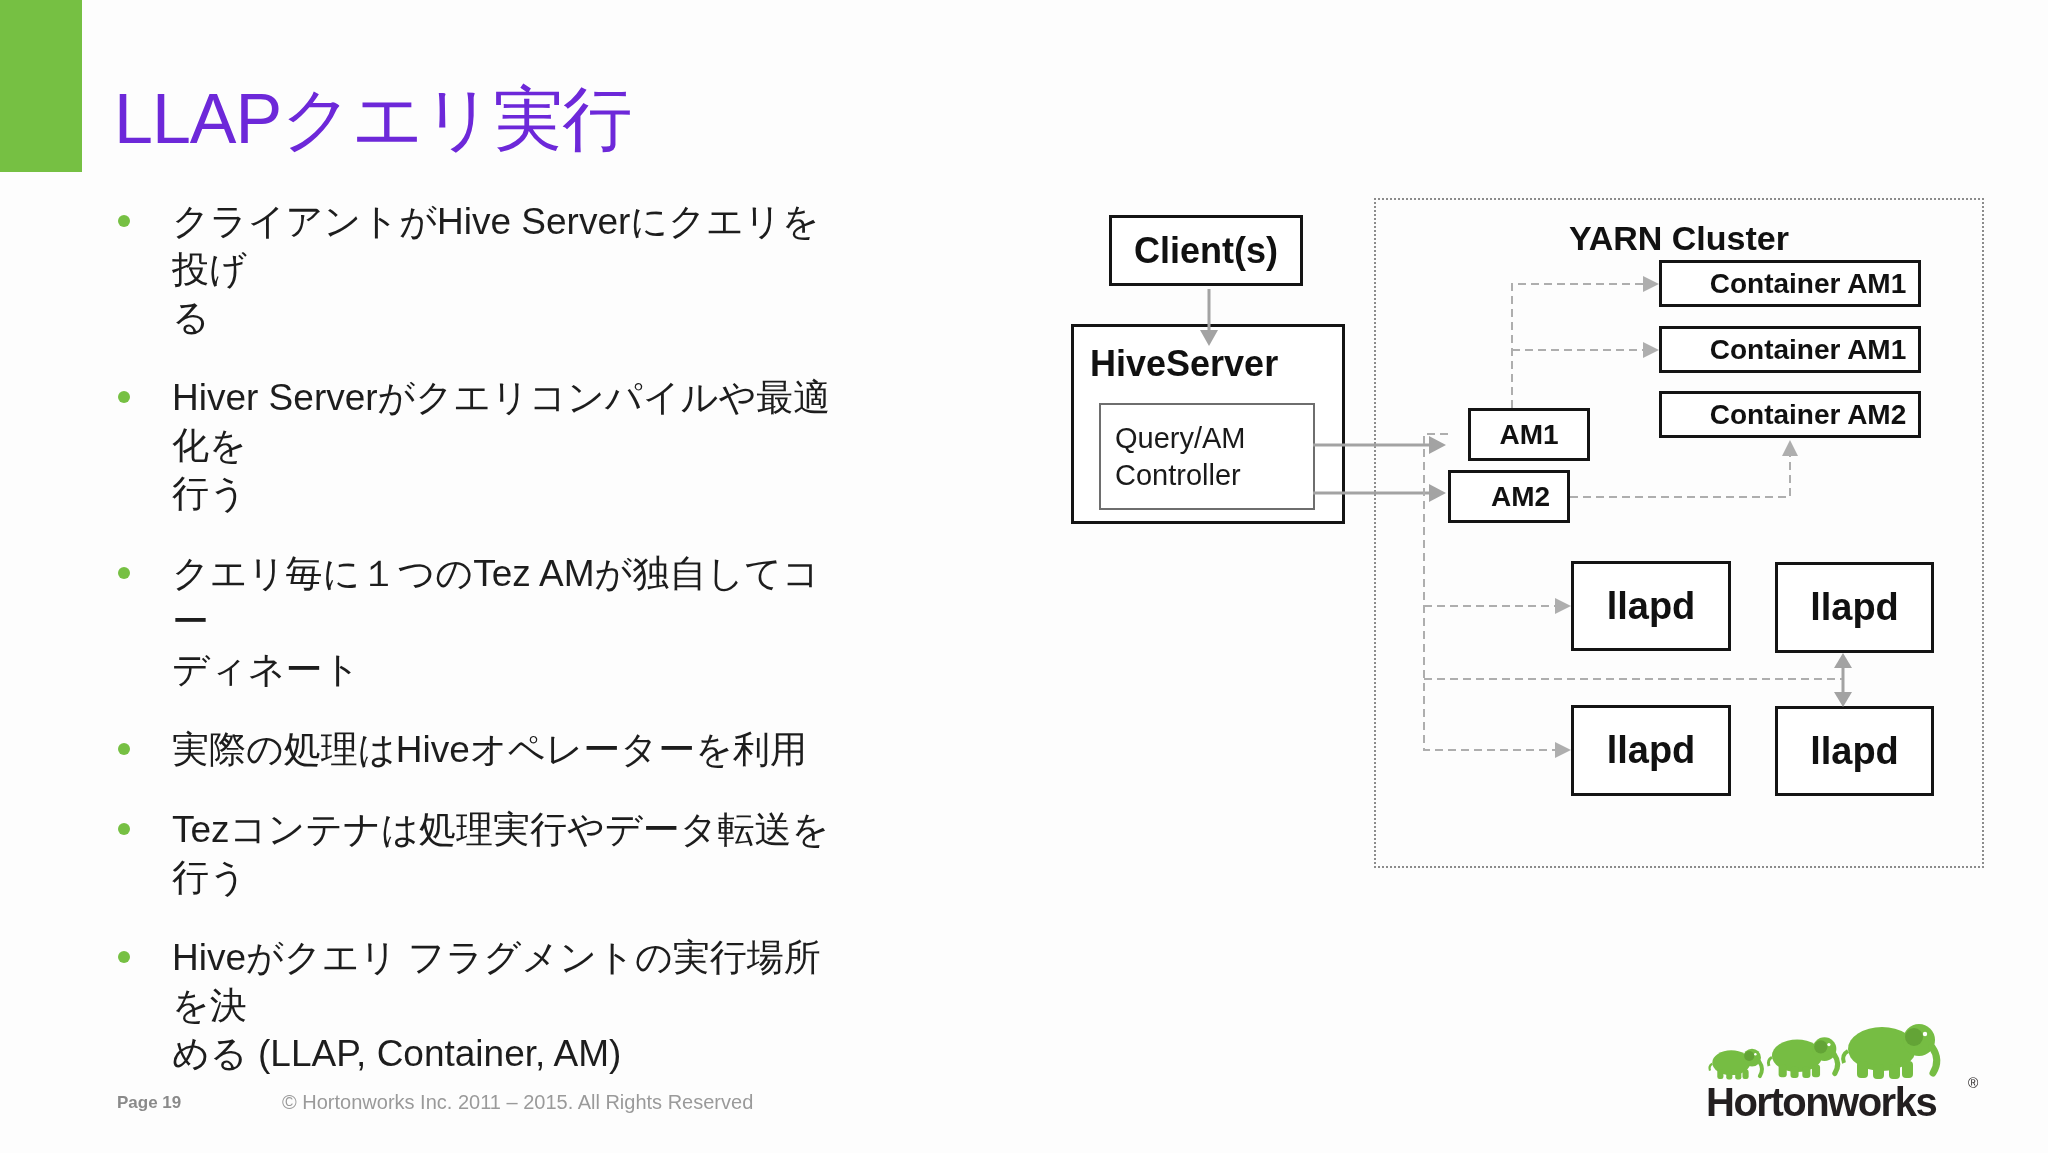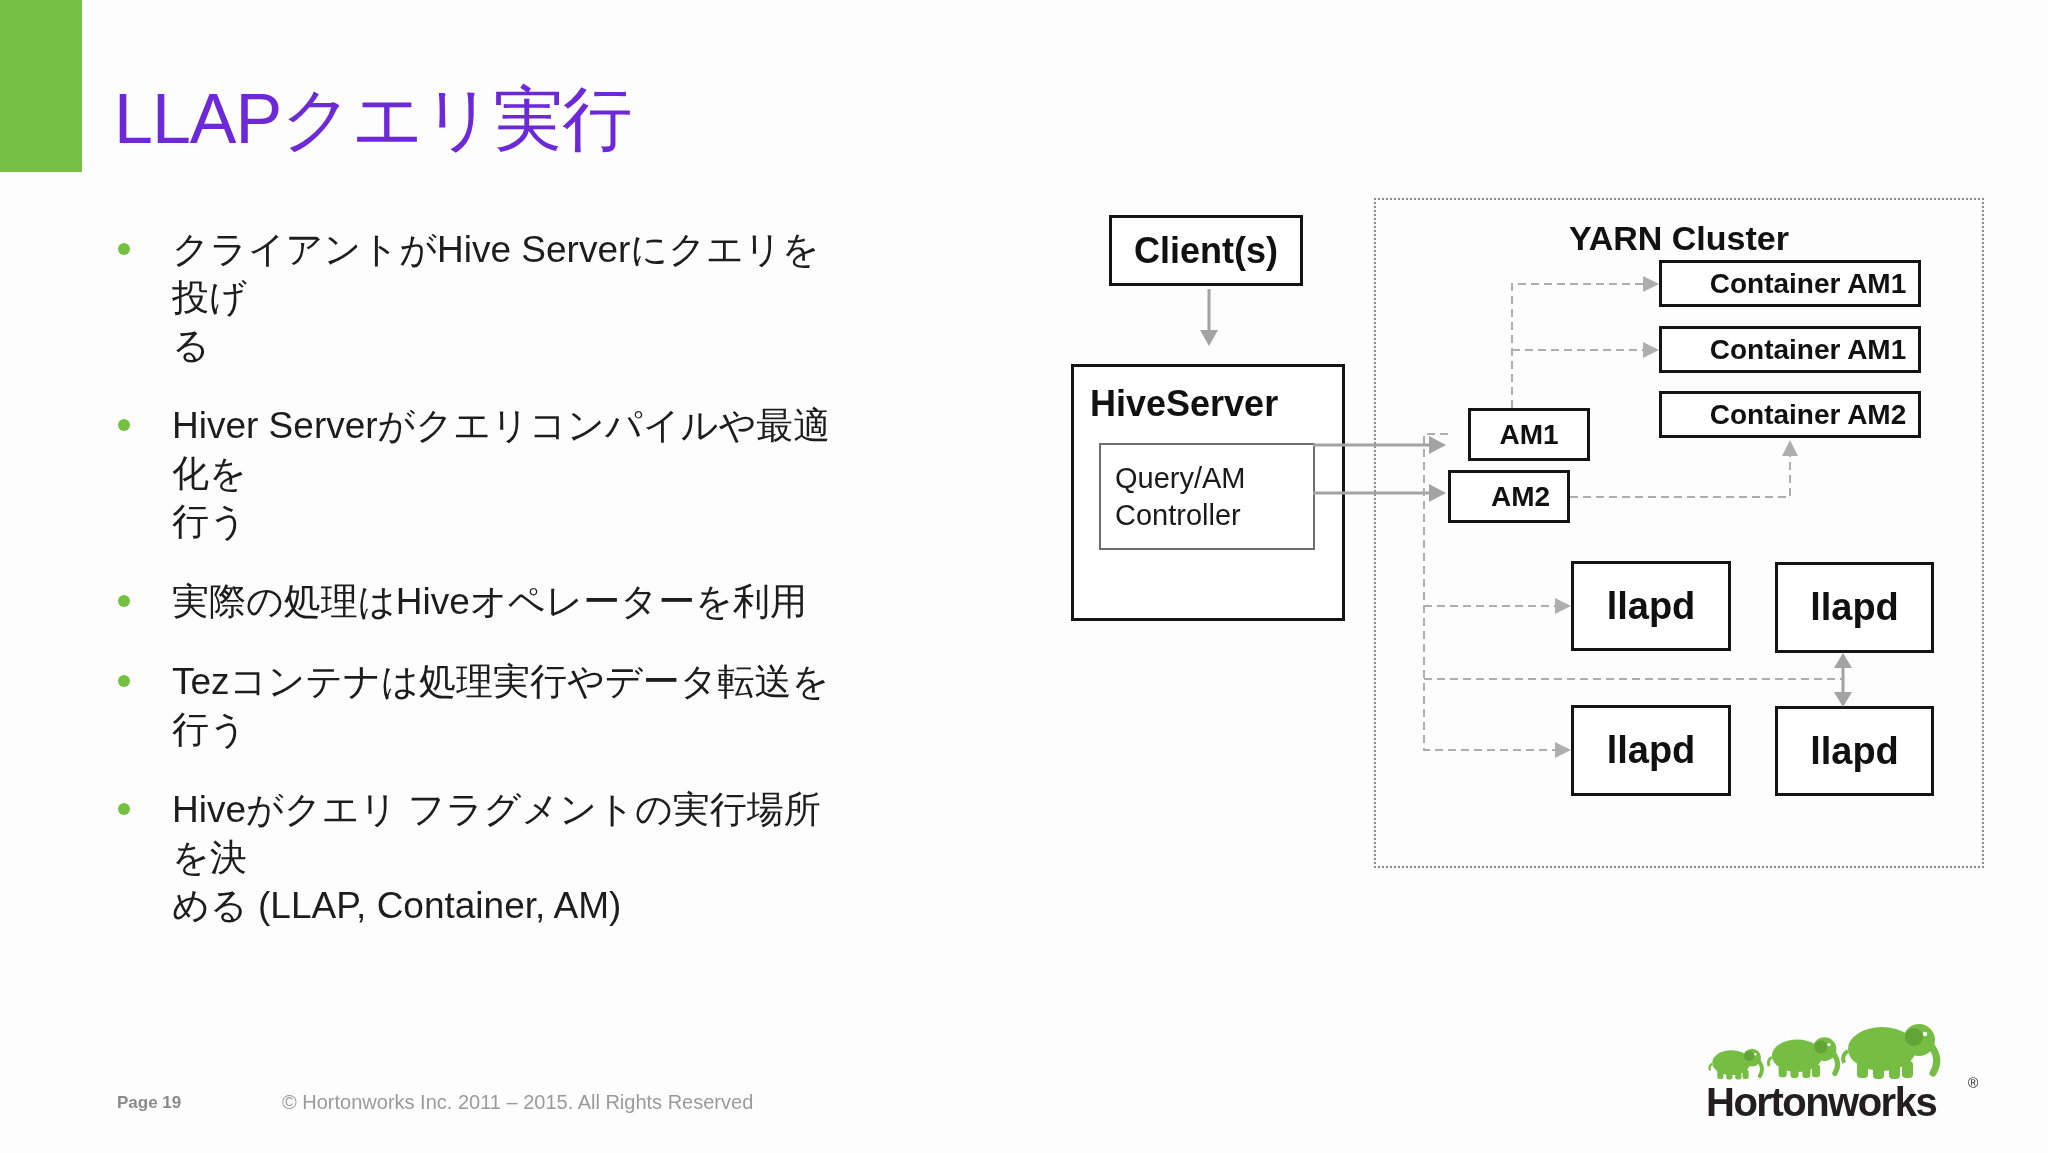--- a/index.html
+++ b/index.html
@@ -7,21 +7,21 @@
     width:2048px;height:1153px;position:relative;overflow:hidden;
     background:#fdfdfd;
     font-family:"Liberation Sans","DejaVu Sans",sans-serif;
     color:#1d1d1d;
   }
   .accent-bar{position:absolute;left:0;top:0;width:82px;height:172px;background:#76C043;}
   .slide-title{
     position:absolute;left:114px;top:26px;font-size:70px;font-weight:400;
     letter-spacing:-1px;color:#6d28d9;white-space:nowrap;
   }
-  .bullets{position:absolute;left:118px;top:198px;width:720px;margin-top:28px;}
+  .bullets{position:absolute;left:118px;top:198px;width:720px;}
   .bullet-item{display:flex;align-items:flex-start;margin-bottom:32px;}
   .bullet-dot{
     flex:0 0 auto;width:12px;height:12px;border-radius:50%;
     background:#76C043;margin-top:17px;margin-right:42px;
   }
   .bullet-text{
     font-size:37px;line-height:48px;white-space:pre-line;color:#1d1d1d;
   }
   
   .dg-box{
@@ -31,21 +31,21 @@
   }
   .yarn-border{
     position:absolute;left:1374px;top:198px;width:610px;height:670px;
     border:2px dotted #8c8c8c;box-sizing:border-box;z-index:0;background:transparent;
   }
   .yarn-title{
     position:absolute;left:1374px;top:219px;width:610px;text-align:center;
     font-size:34px;font-weight:bold;color:#111;z-index:2;
   }
   .client-box{left:1109px;top:215px;width:194px;height:71px;font-size:36px;}
-  .hiveserver-box{left:1071px;top:364px;width:274px;height:257px;align-items:flex-start;justify-content:flex-start;padding-left:48px;}
+  .hiveserver-box{left:1071px;top:324px;width:274px;height:200px;align-items:flex-start;justify-content:flex-start;padding-left:48px;}
   .hiveserver-label{position:absolute;left:16px;top:16px;font-size:36px;font-weight:bold;}
   .queryam-box{
     position:absolute;left:25px;top:76px;width:216px;height:107px;
     border:2px solid #6e6e6e;box-sizing:border-box;background:#fff;
     display:flex;align-items:center;justify-content:flex-start;padding-left:14px;
     font-size:29px;font-weight:400;line-height:37px;white-space:pre-line;color:#1a1a1a;
   }
   .container-box{left:1659px;width:262px;height:47px;font-size:28px;padding-left:36px;}
   .cont-1{top:260px;} .cont-2{top:326px;} .cont-3{top:391px;}
   .am-box{left:1448px;width:122px;height:53px;font-size:28px;}
@@ -71,20 +71,25 @@
 <div class="bullets">
   <div class="bullet-item">
     <span class="bullet-dot"></span>
     <span class="bullet-text">クライアントがHive Serverにクエリを投げ
 る</span>
   </div>
   <div class="bullet-item">
     <span class="bullet-dot"></span>
     <span class="bullet-text">Hiver Serverがクエリコンパイルや最適化を
 行う</span>
+  </div>
+  <div class="bullet-item">
+    <span class="bullet-dot"></span>
+    <span class="bullet-text">クエリ毎に１つのTez AMが独自してコー
+ディネート</span>
   </div>
   <div class="bullet-item">
     <span class="bullet-dot"></span>
     <span class="bullet-text">実際の処理はHiveオペレーターを利用</span>
   </div>
   <div class="bullet-item">
     <span class="bullet-dot"></span>
     <span class="bullet-text">Tezコンテナは処理実行やデータ転送を行う</span>
   </div>
   <div class="bullet-item">

